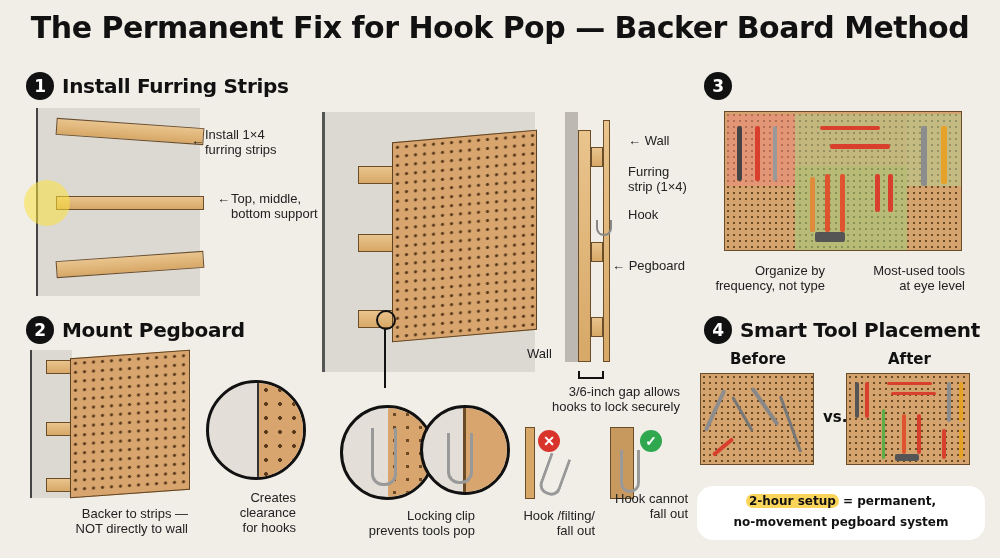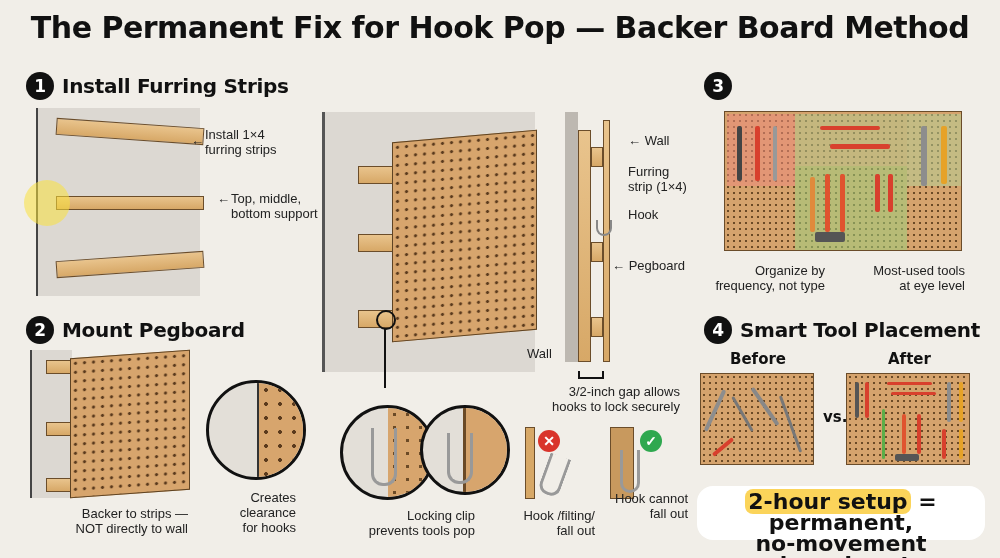--- a/index.html
+++ b/index.html
@@ -9,21 +9,21 @@
   .step{display:flex;align-items:center;gap:8px;font-family:"DejaVu Sans",sans-serif;font-weight:bold;font-size:20px;letter-spacing:-0.3px;}
   .num{width:28px;height:28px;border-radius:50%;background:#111;color:#fff;display:flex;align-items:center;justify-content:center;font-size:17px;}
   .lbl{font-size:13px;line-height:15px;color:#222;}
   .ctr{text-align:right;}
   .wall{background:#dcd8d2;}
   .wood{background:linear-gradient(#e9c48d,#d7a867);border:1px solid #6b4d2a;box-sizing:border-box;}
   .peg{background-color:#d7a56d;background-image:radial-gradient(circle,#5a3a1d 1.3px,transparent 1.8px);background-size:9px 9px;border:1px solid #5e4323;box-sizing:border-box;}
   .pegfine{background-color:#d5a36d;background-image:radial-gradient(circle,#6b4a26 0.9px,transparent 1.3px);background-size:6px 6px;border:1px solid #6a4c2a;box-sizing:border-box;}
   .circle{border-radius:50%;border:3px solid #111;box-sizing:border-box;overflow:hidden;}
   .badge{width:22px;height:22px;border-radius:50%;color:#fff;font-weight:bold;display:flex;align-items:center;justify-content:center;font-size:14px;}
-  .callout{background:#fff;border-radius:16px;font-family:"DejaVu Sans",sans-serif;font-weight:bold;font-size:22px;line-height:21px;text-align:center;}
+  .callout{background:#fff;border-radius:16px;font-family:"DejaVu Sans",sans-serif;font-weight:bold;font-size:12px;line-height:21px;text-align:center;}
   .hl{background:#fbd45a;border-radius:8px;padding:0 3px;}
   .zone{position:absolute;opacity:.55;}
   .tool{position:absolute;border-radius:2px;}
 </style>
 </head>
 <body>
 
 <div class="abs title">The Permanent Fix for Hook Pop — Backer Board Method</div>
 
 <div class="abs step" style="left:26px;top:72px;">
@@ -70,21 +70,21 @@
 <div class="abs lbl" style="left:628px;top:133px;">← <span>Wall</span></div>
 <div class="abs lbl" style="left:628px;top:164px;">
   <div>Furring</div>
     <div>strip (1×4)</div>
 </div>
 <div class="abs lbl" style="left:628px;top:207px;">Hook</div>
 <div class="abs lbl" style="left:612px;top:258px;">← <span>Pegboard</span></div>
 <div class="abs lbl" style="left:527px;top:346px;">Wall</div>
 <div class="abs" style="left:578px;top:371px;width:22px;height:6px;border-left:2px solid #111;border-right:2px solid #111;border-bottom:2px solid #111;"></div>
 <div class="abs lbl ctr" style="left:520px;top:384px;width:160px;">
-  <div>3/2-inch gap allows</div>
+  <div>3/6-inch gap allows</div>
     <div>hooks to lock securely</div>
 </div>
 
 <div class="abs step" style="left:704px;top:72px;">
   <span class="num">3</span>
 </div>
 <div class="abs pegfine" style="left:724px;top:111px;width:238px;height:140px;">
   <div class="zone" style="left:2px;top:2px;width:68px;height:72px;background:#ec8d7b;"></div>
   <div class="zone" style="left:70px;top:2px;width:112px;height:52px;background:#b7c98c;"></div>
   <div class="zone" style="left:70px;top:54px;width:112px;height:84px;background:#9fd07e;"></div>

